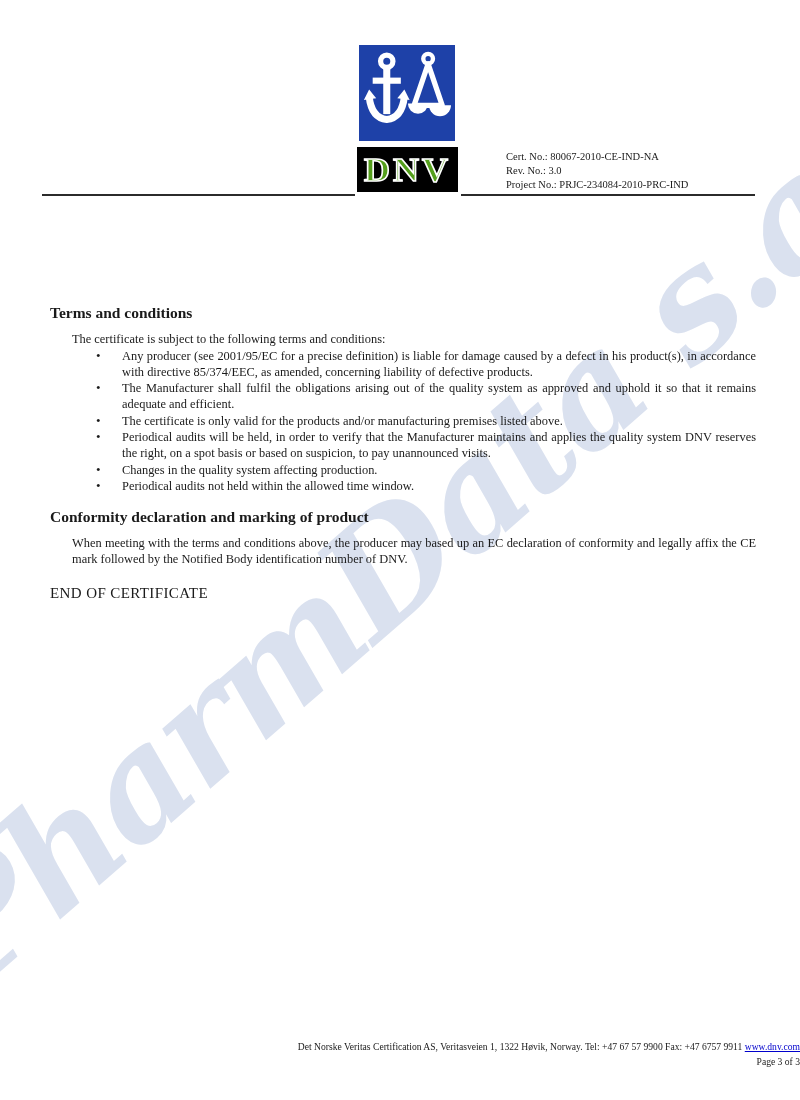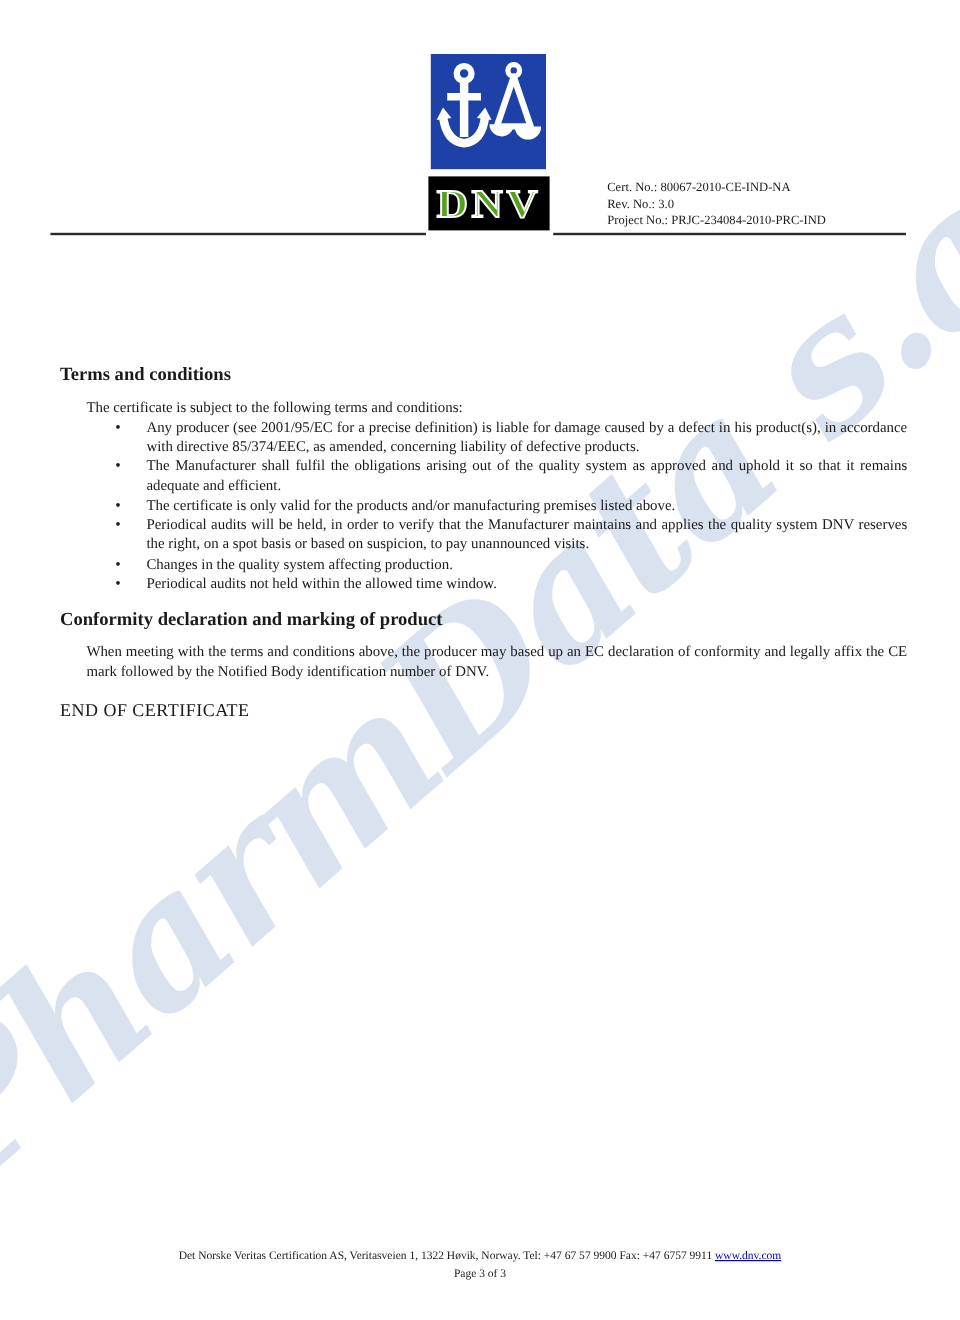--- a/index.html
+++ b/index.html
@@ -88,21 +88,21 @@
   .spacer-para { margin-top: 15px; }
   .end-text {
     margin: 17px 0 0 0;
     font-size: 15px;
     letter-spacing: 0.4px;
   }
 
   
   .footer {
     position: absolute; left: 0; bottom: 31px; width: 100%;
-    text-align: center;
+    text-align: right;
     font-size: 9.6px; line-height: 1.5;
     z-index: 1;
   }
   .footer a { color: #0000cc; text-decoration: underline; cursor: pointer; }
 
   
   .mark-svg { display: block; }
 </style>
 </head>
 <body>

